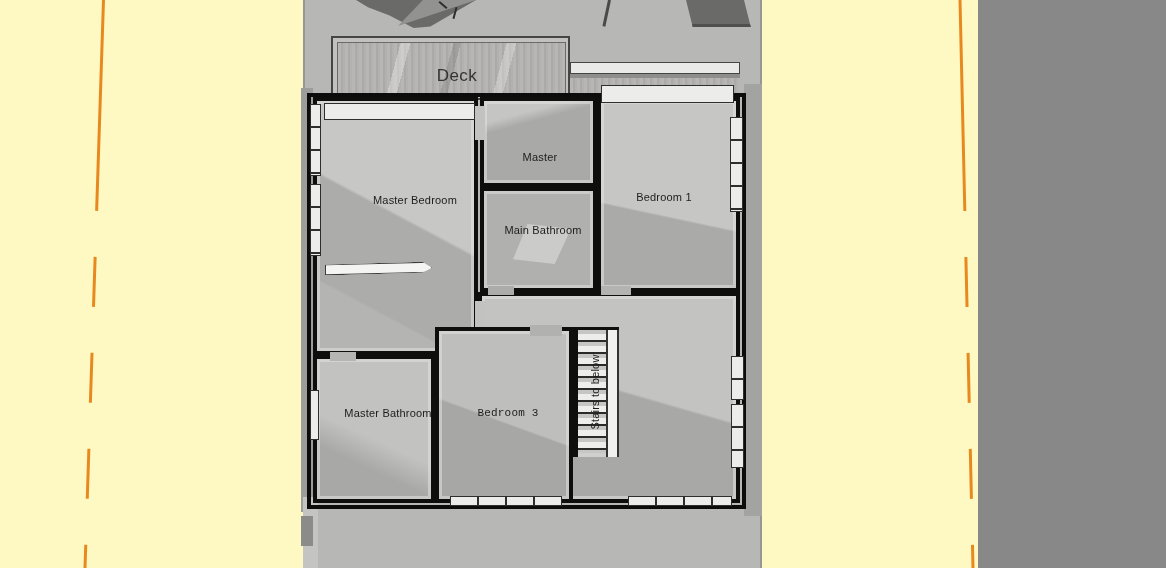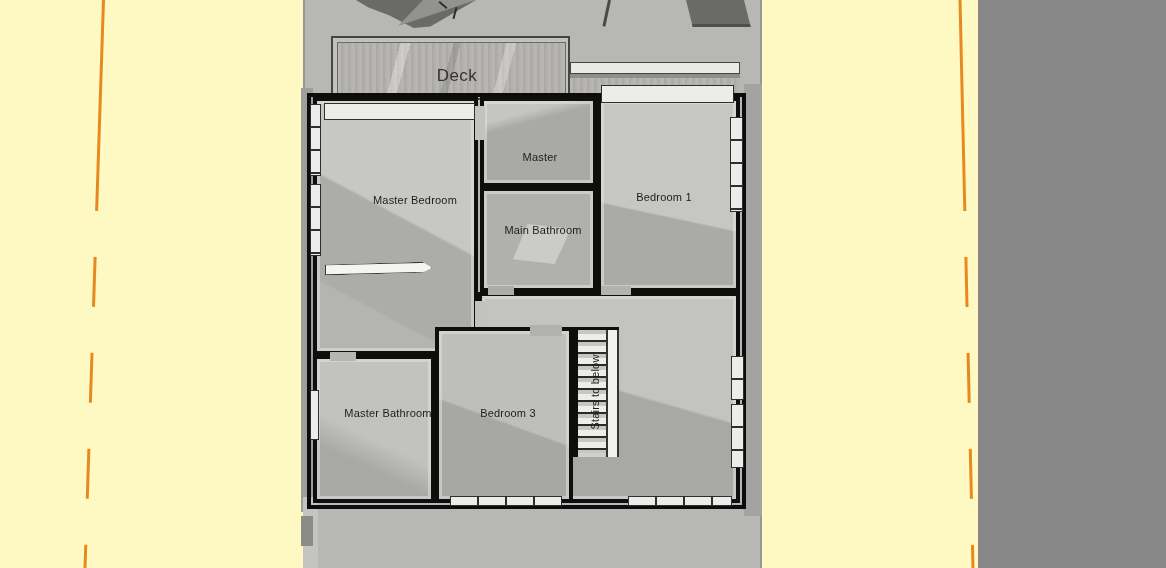--- a/index.html
+++ b/index.html
@@ -161,17 +161,17 @@
   <div class="door" style="left:530px;top:325px;width:32px;height:11px;background:#b1b1af;"></div>
   <div class="door" style="left:330px;top:352px;width:26px;height:9px;background:#b5b5b3;"></div>
 
   <div class="abs labels">
     <span class="lbl lbl-deck" style="left:457px;top:76px;">Deck</span>
     <span class="lbl" style="left:415px;top:200px;text-align:right;">Master Bedroom</span>
     <span class="lbl" style="left:540px;top:157px;">Master</span>
     <span class="lbl" style="left:664px;top:197px;">Bedroom 1</span>
     <span class="lbl" style="left:543px;top:230px;">Main Bathroom</span>
     <span class="lbl" style="left:388px;top:413px;">Master Bathroom</span>
-    <span class="lbl" style="left:508px;top:413px;">Bedroom 3</span>
+    <span class="lbl" style="left:508px;top:413px;font-family:Liberation Mono, monospace;">Bedroom 3</span>
     <span class="lbl lbl-stairs" style="left:595px;top:392px;">Stairs to below</span>
   </div>
 
 </div>
 
 </body></html>

